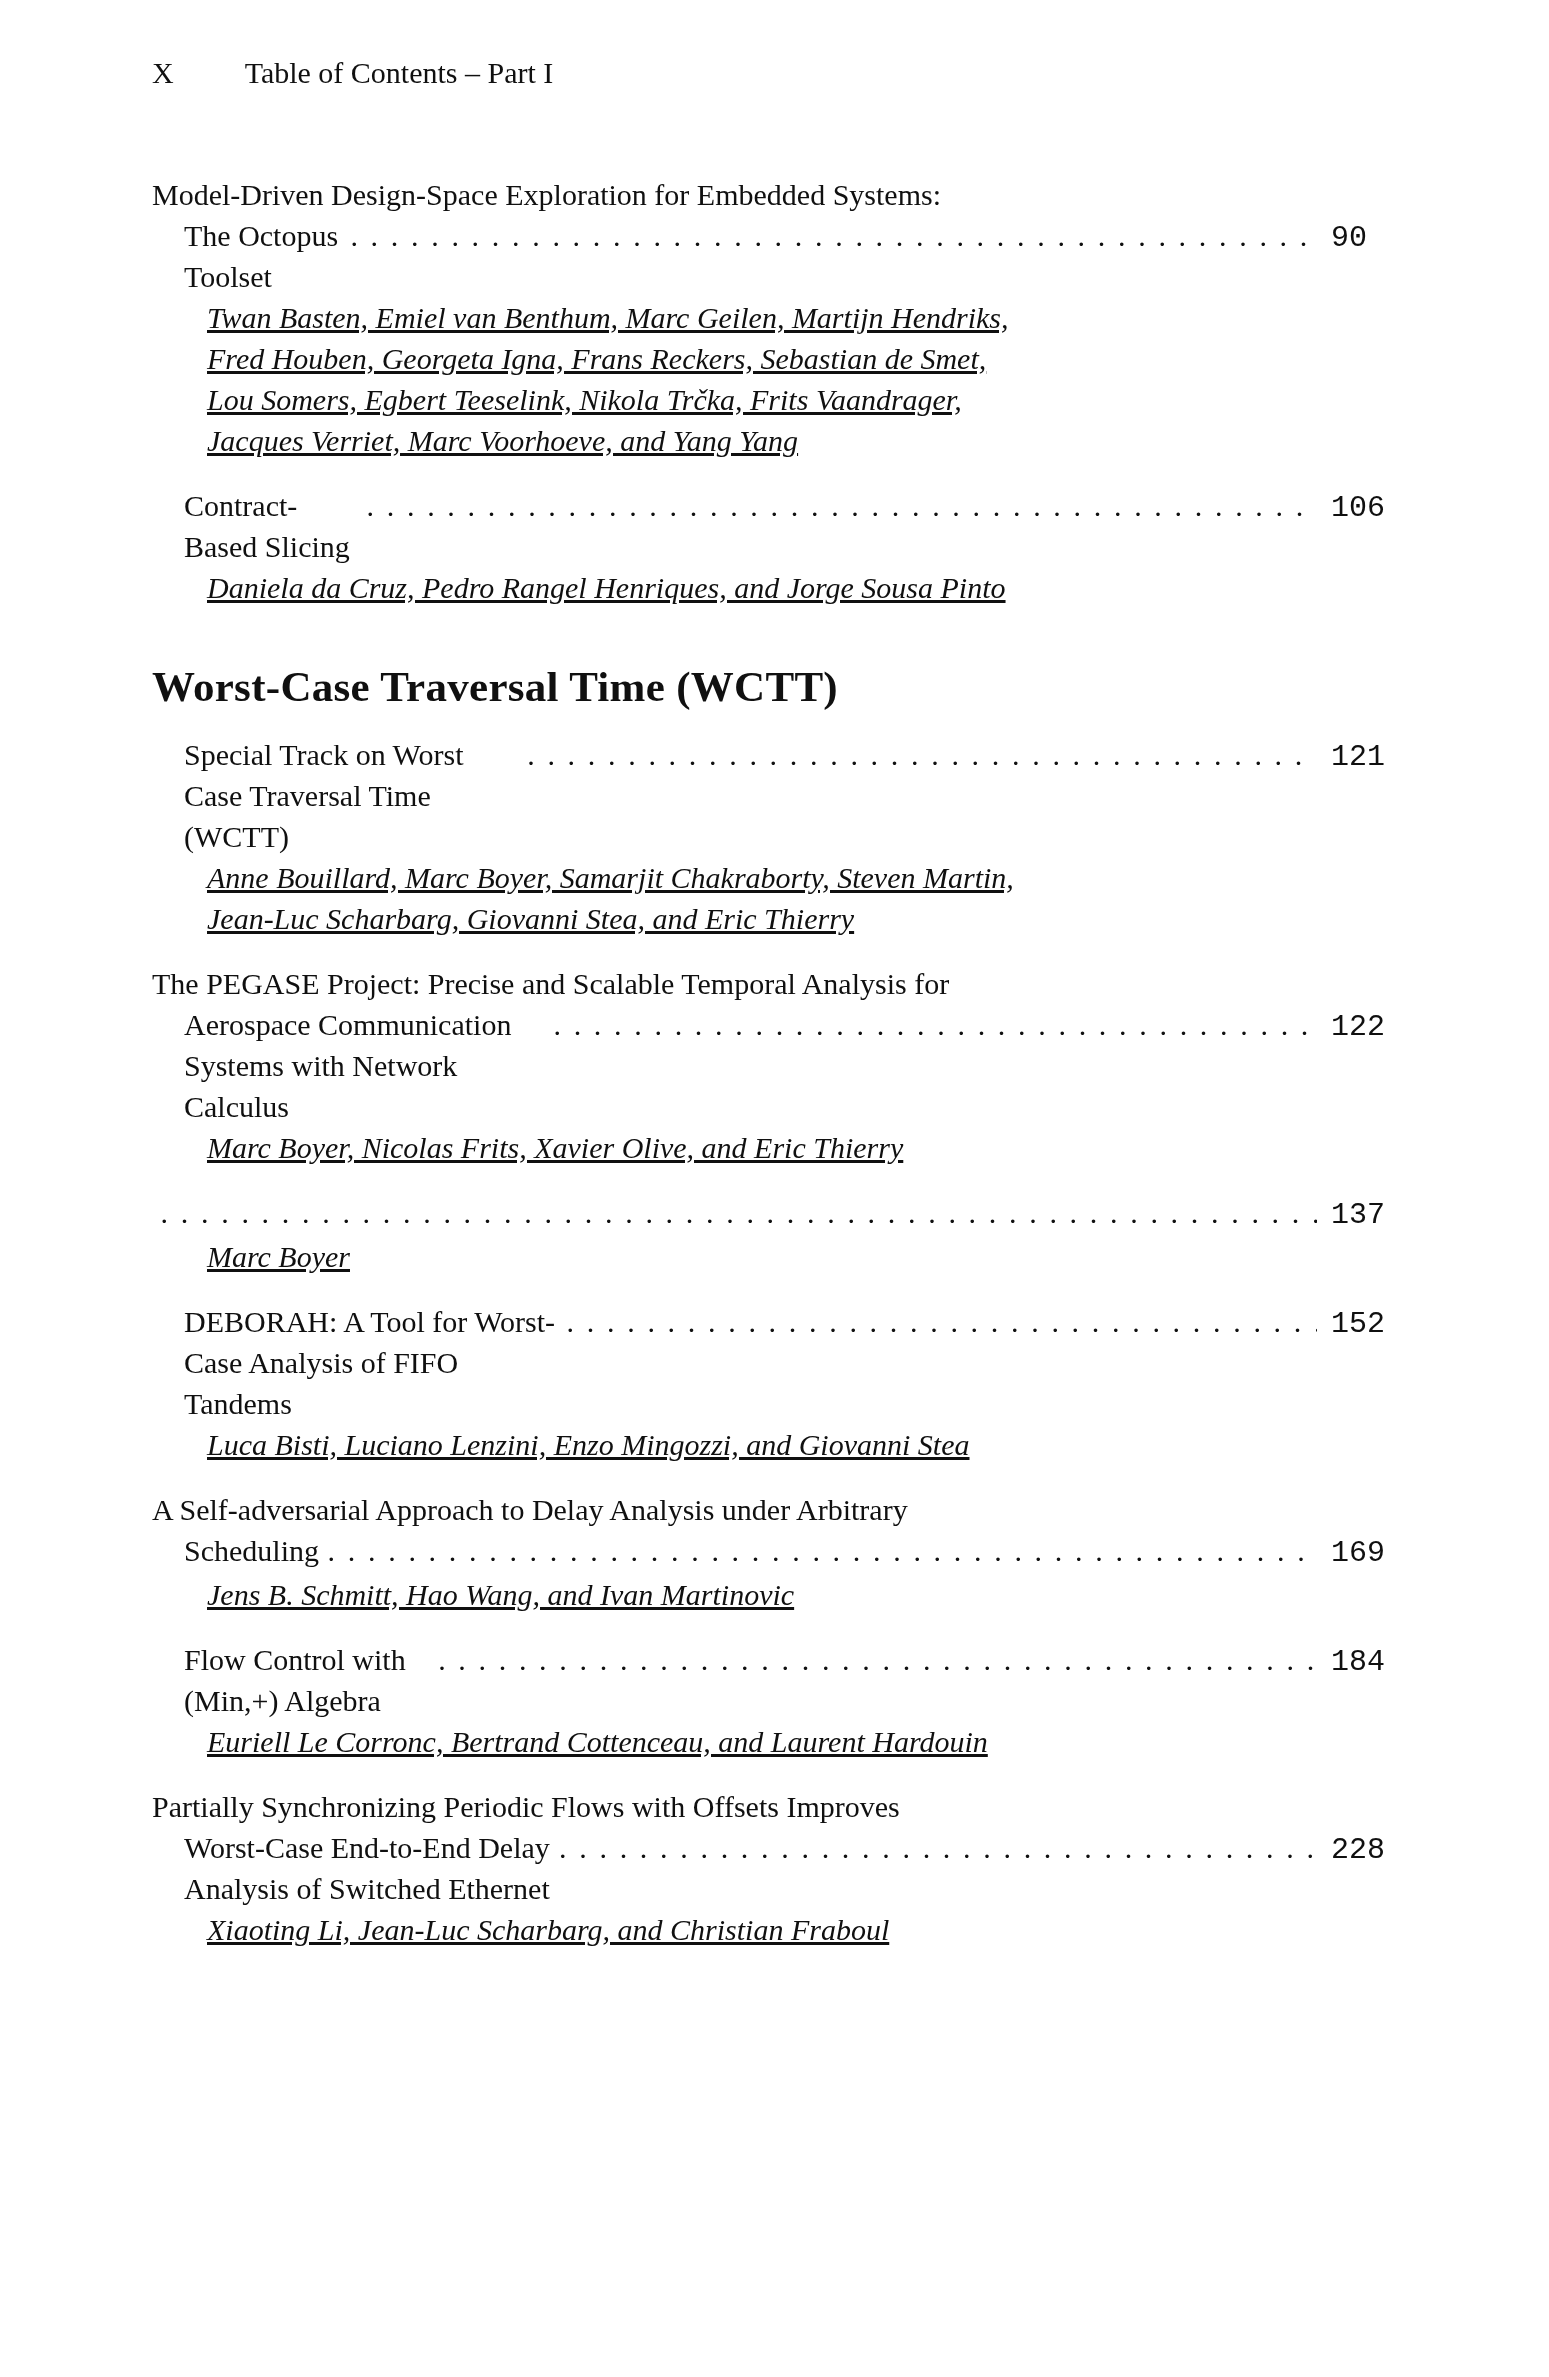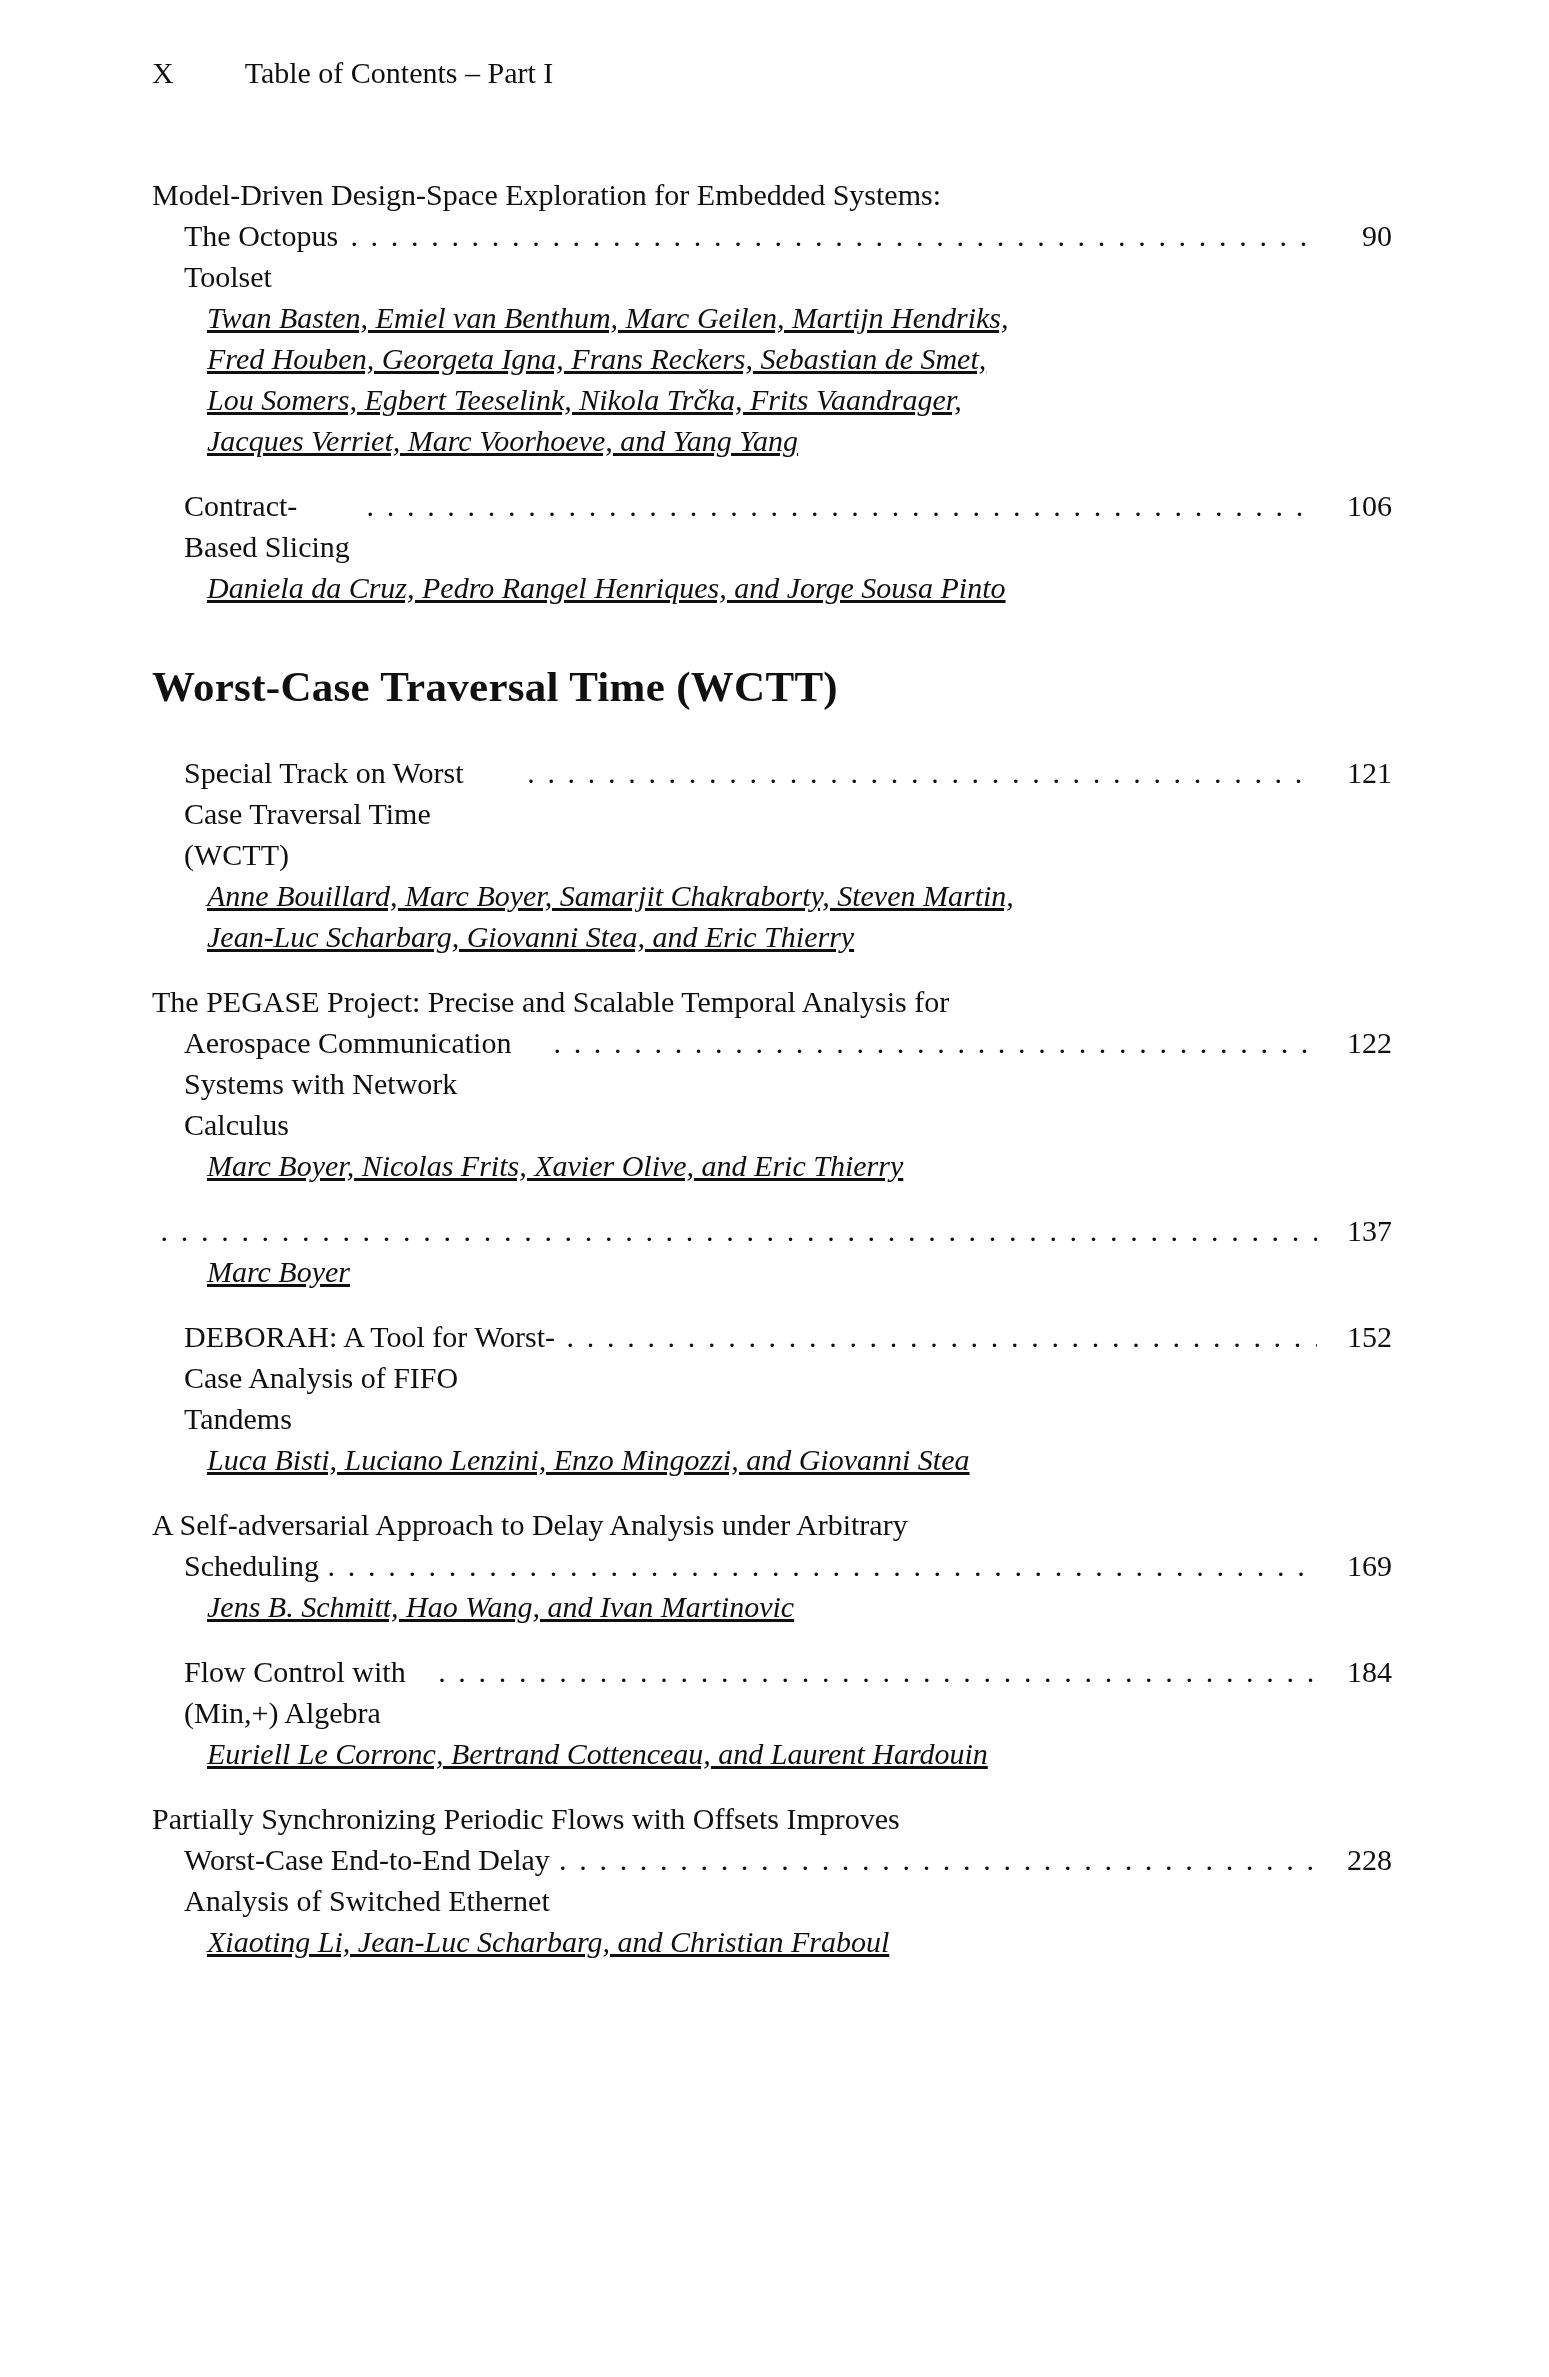--- a/index.html
+++ b/index.html
@@ -40,32 +40,33 @@
     min-width: 0;
   }
   .dot-leader::before {
     content: ". . . . . . . . . . . . . . . . . . . . . . . . . . . . . . . . . . . . . . . . . . . . . . . . . . . . . . . . . . . . . . . . . . . . . . . . . . . .";
     letter-spacing: 2.6px;
   }
   .page-num {
     flex: 0 0 auto;
     margin-left: 14px;
     min-width: 61px;
-    text-align: right;
+    text-align: left;
+    font-family: Liberation Mono, monospace;
   }
   .authors {
     font-style: italic;
     padding-left: 55px;
     text-decoration: underline;
   }
   .section-heading {
     font-weight: bold;
     font-size: 43px;
     line-height: 50px;
-    margin: 54px 0 40px 0;
+    margin: 54px 0 22px 0;
     letter-spacing: 0.3px;
   }
 </style>
 </head>
 <body>
 
 <div class="page">
 
   <div class="running-header">
     <span class="folio">X</span>

